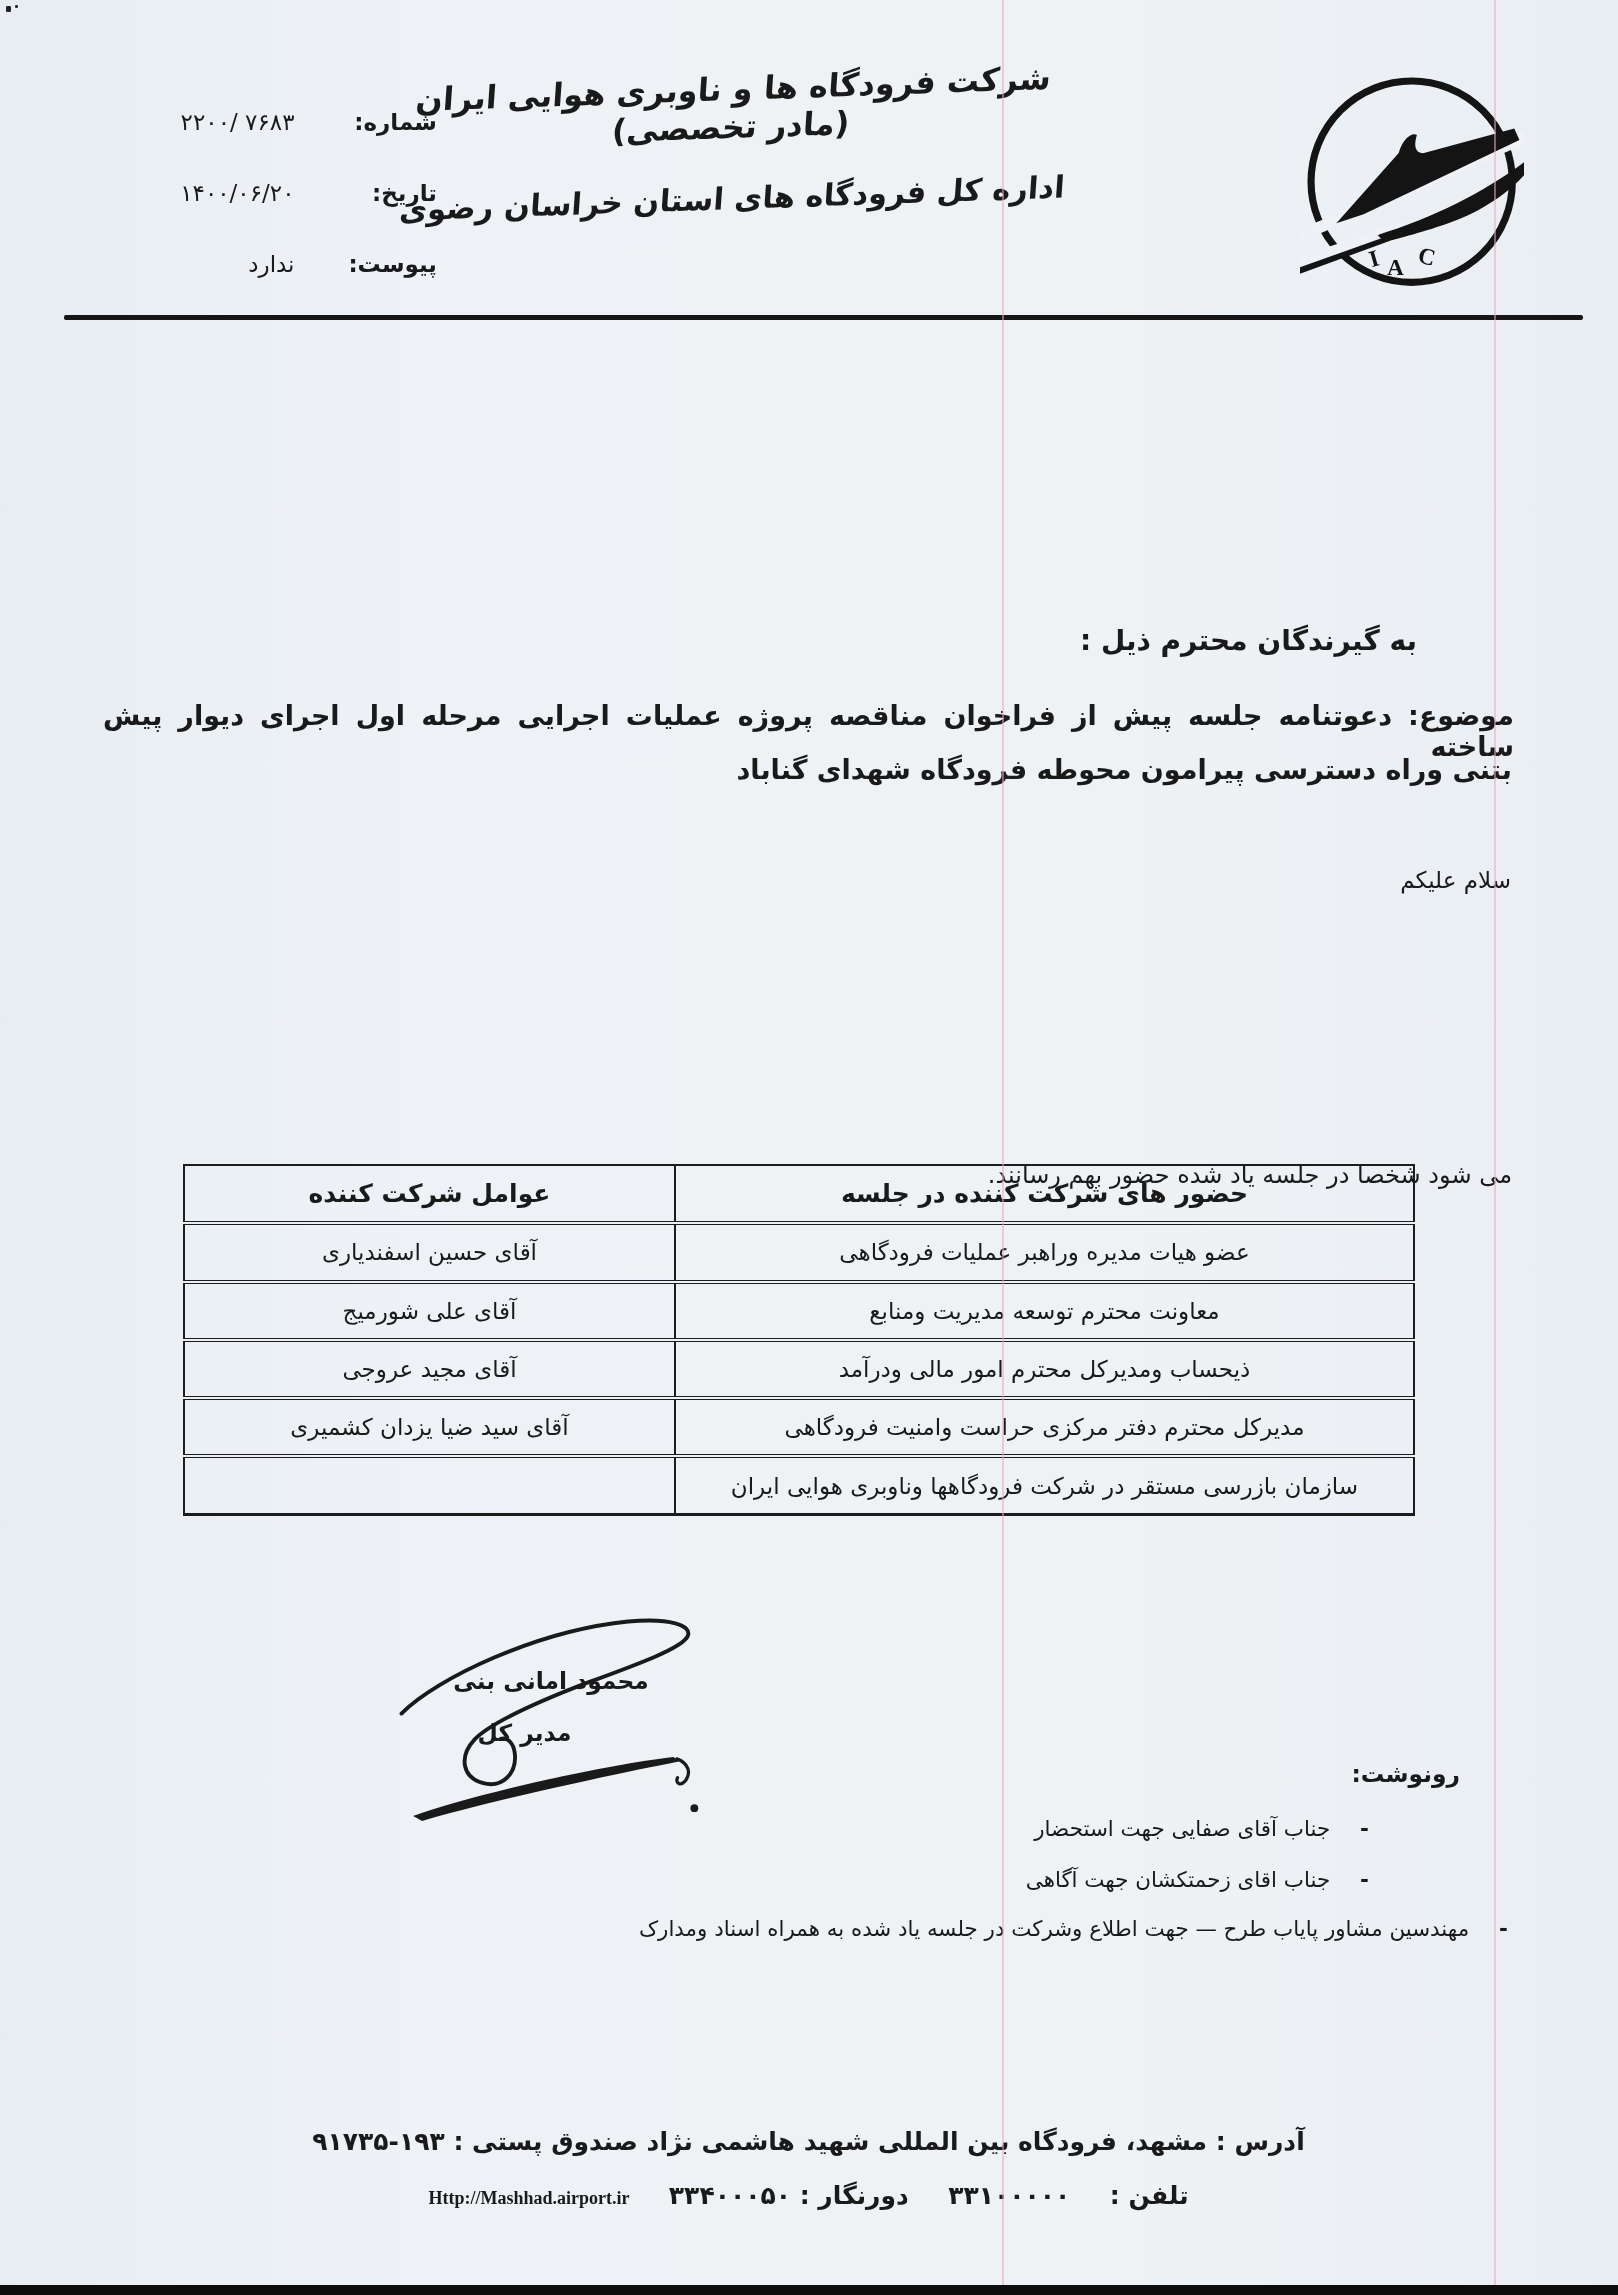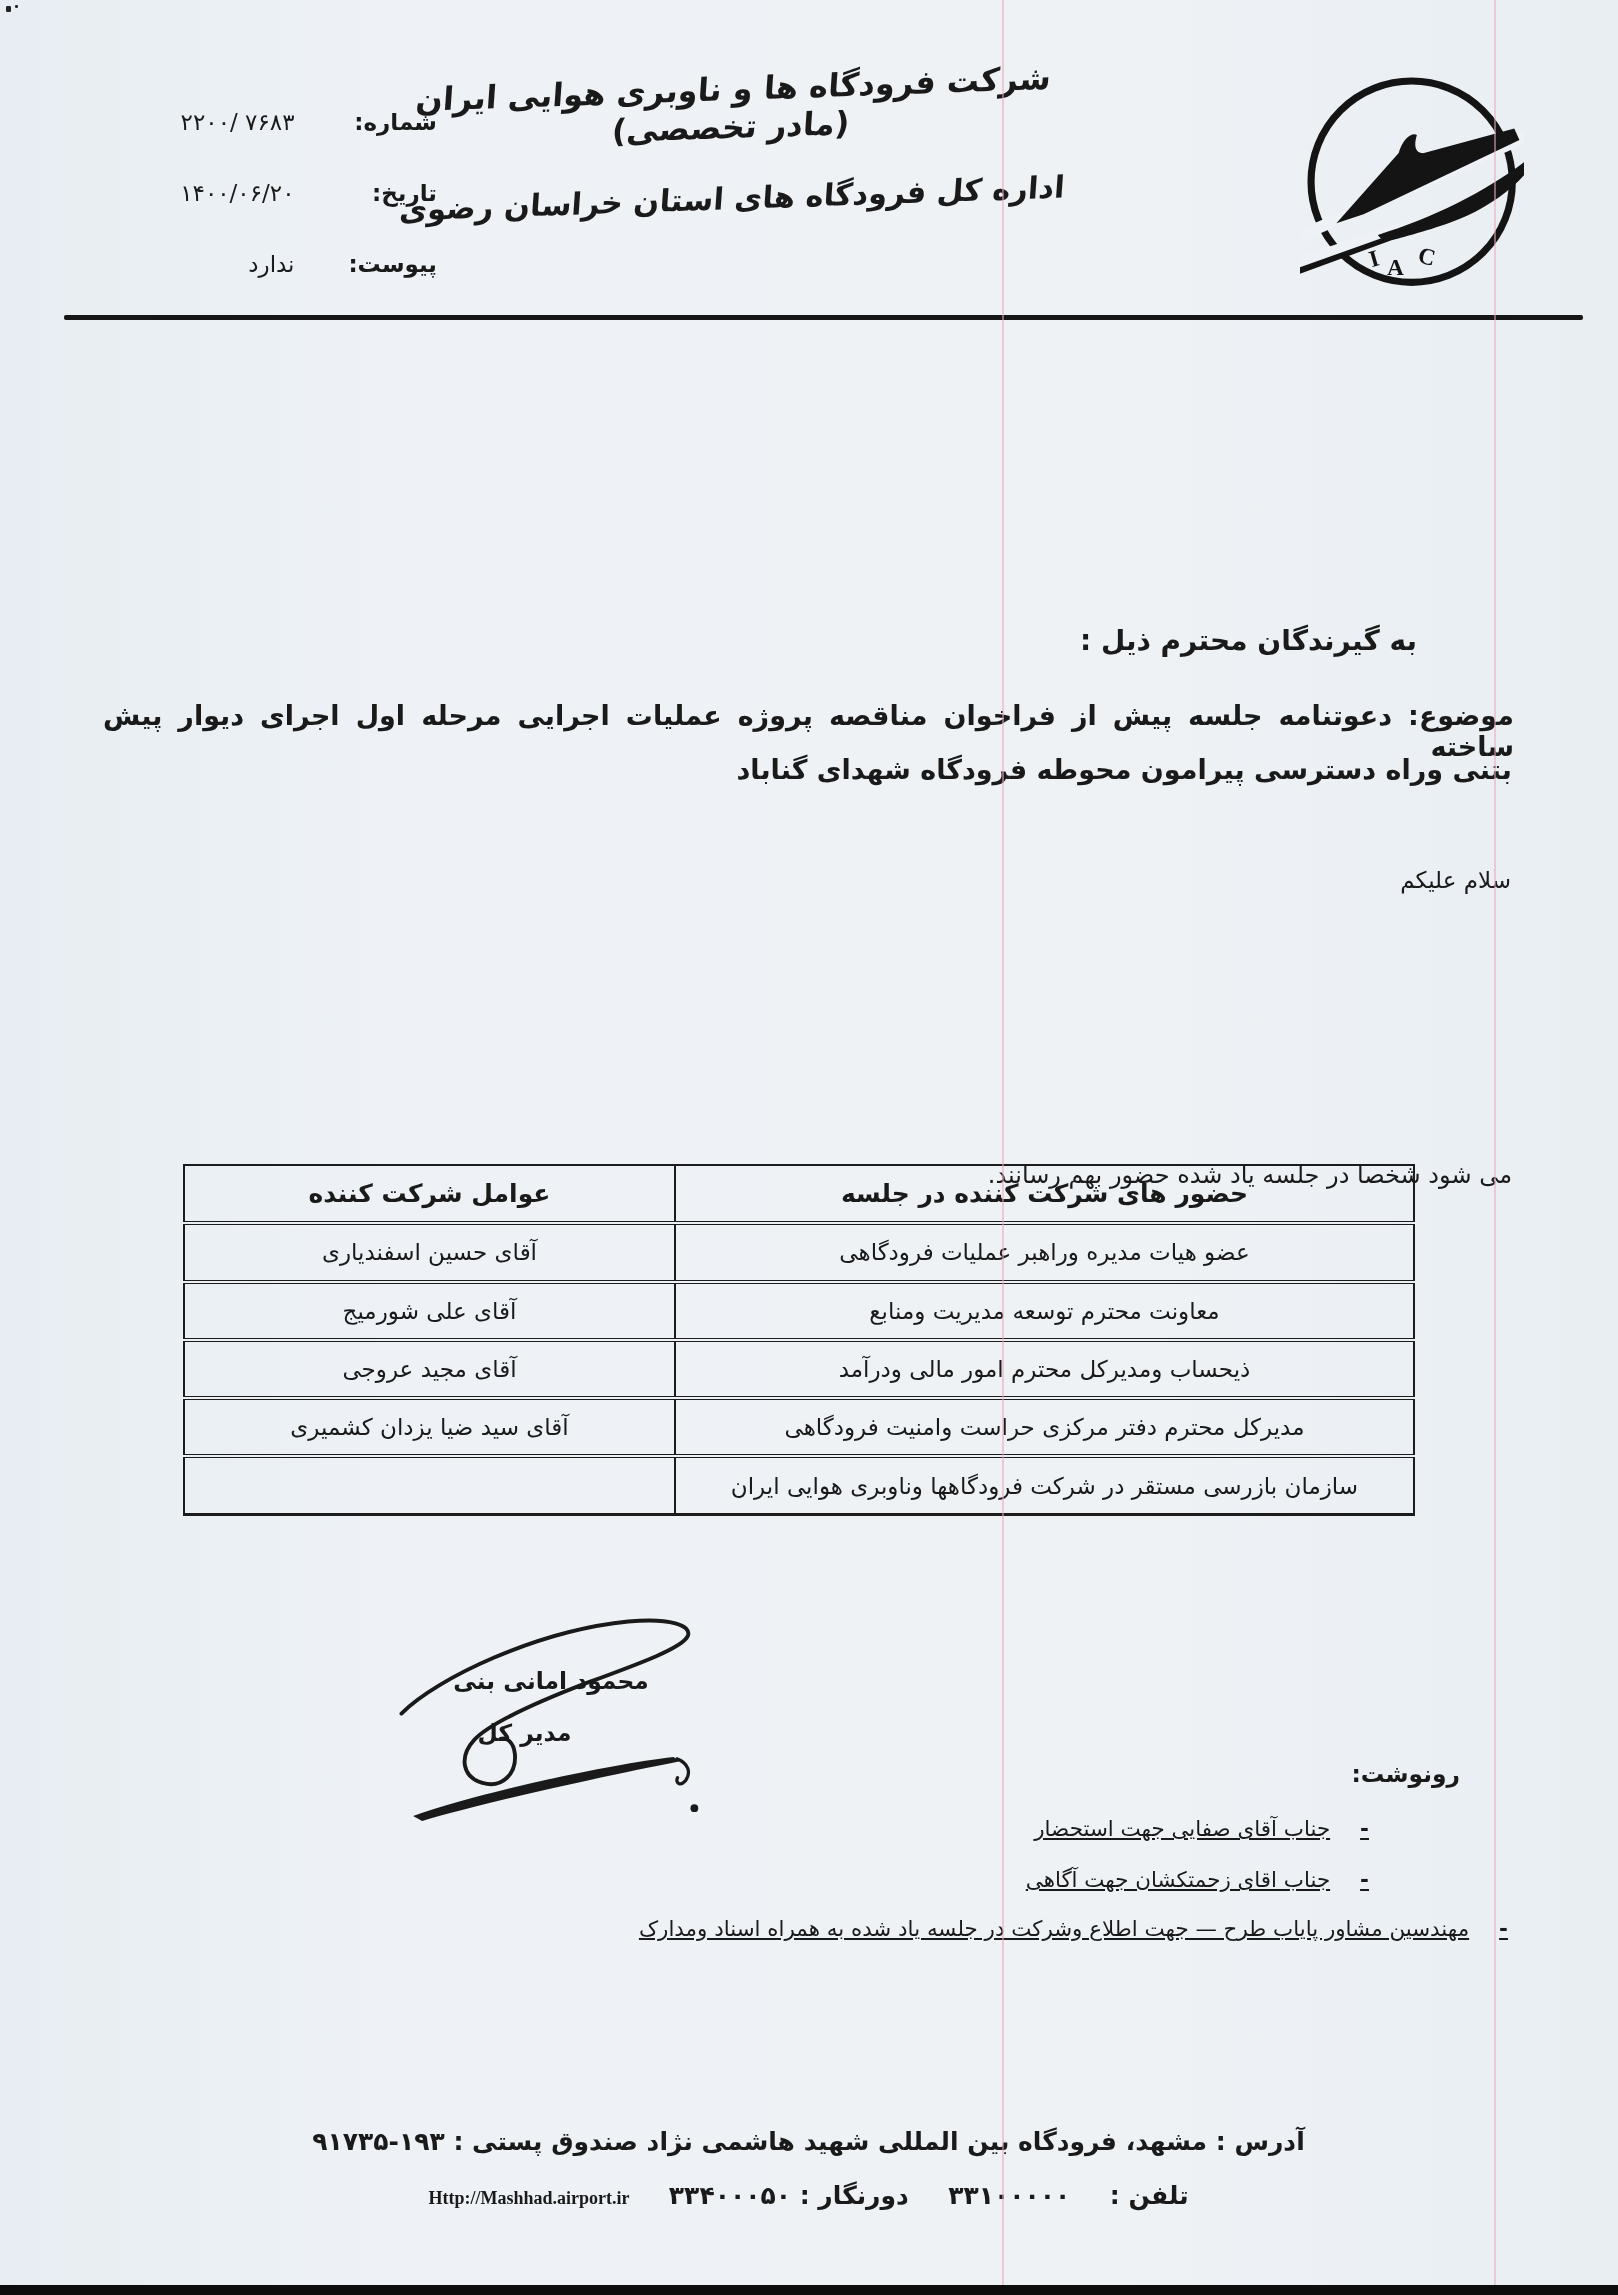--- a/index.html
+++ b/index.html
@@ -44,21 +44,21 @@
   table.mtg th{font-size:25px;font-weight:bold;border-bottom:4.5px double #1c1c1c;}
   table.mtg td{font-size:23px;border-bottom:4.5px double #1c1c1c;}
   table.mtg tr:last-child td{border-bottom:3.2px solid #1c1c1c;}
   td.agents{font-size:21px;}
   
   .sig-svg{top:1590px;left:383px;width:337px;height:260px;}
   .sig-name{top:1667px;left:448px;width:208px;text-align:center;font-size:23.4px;font-weight:bold;}
   .sig-title{top:1719px;left:454px;width:143px;text-align:center;font-size:23.4px;font-weight:bold;}
   
   .cc-label{top:1760px;right:158px;font-size:23.4px;font-weight:bold;}
-  .cc-item{font-size:21.4px;text-decoration:underline;}
+  .cc-item{font-size:21.4px;}
   .cc1{top:1816px;right:249px;}
   .cc2{top:1867px;right:249px;}
   .cc3{top:1916px;right:110px;}
   .cc-bullet{margin-left:30px;font-weight:bold;}
   
   .footer1{top:2127px;left:0;right:0;text-align:center;font-size:25px;font-weight:bold;}
   .footer2{top:2181px;left:0;right:0;text-align:center;font-size:25px;font-weight:bold;}
   .footer2 .num{letter-spacing:1.3px;}
   .footer2 .url{font-family:"Liberation Serif",serif;font-weight:bold;font-size:18px;}
   .gap{display:inline-block;width:22px;}

